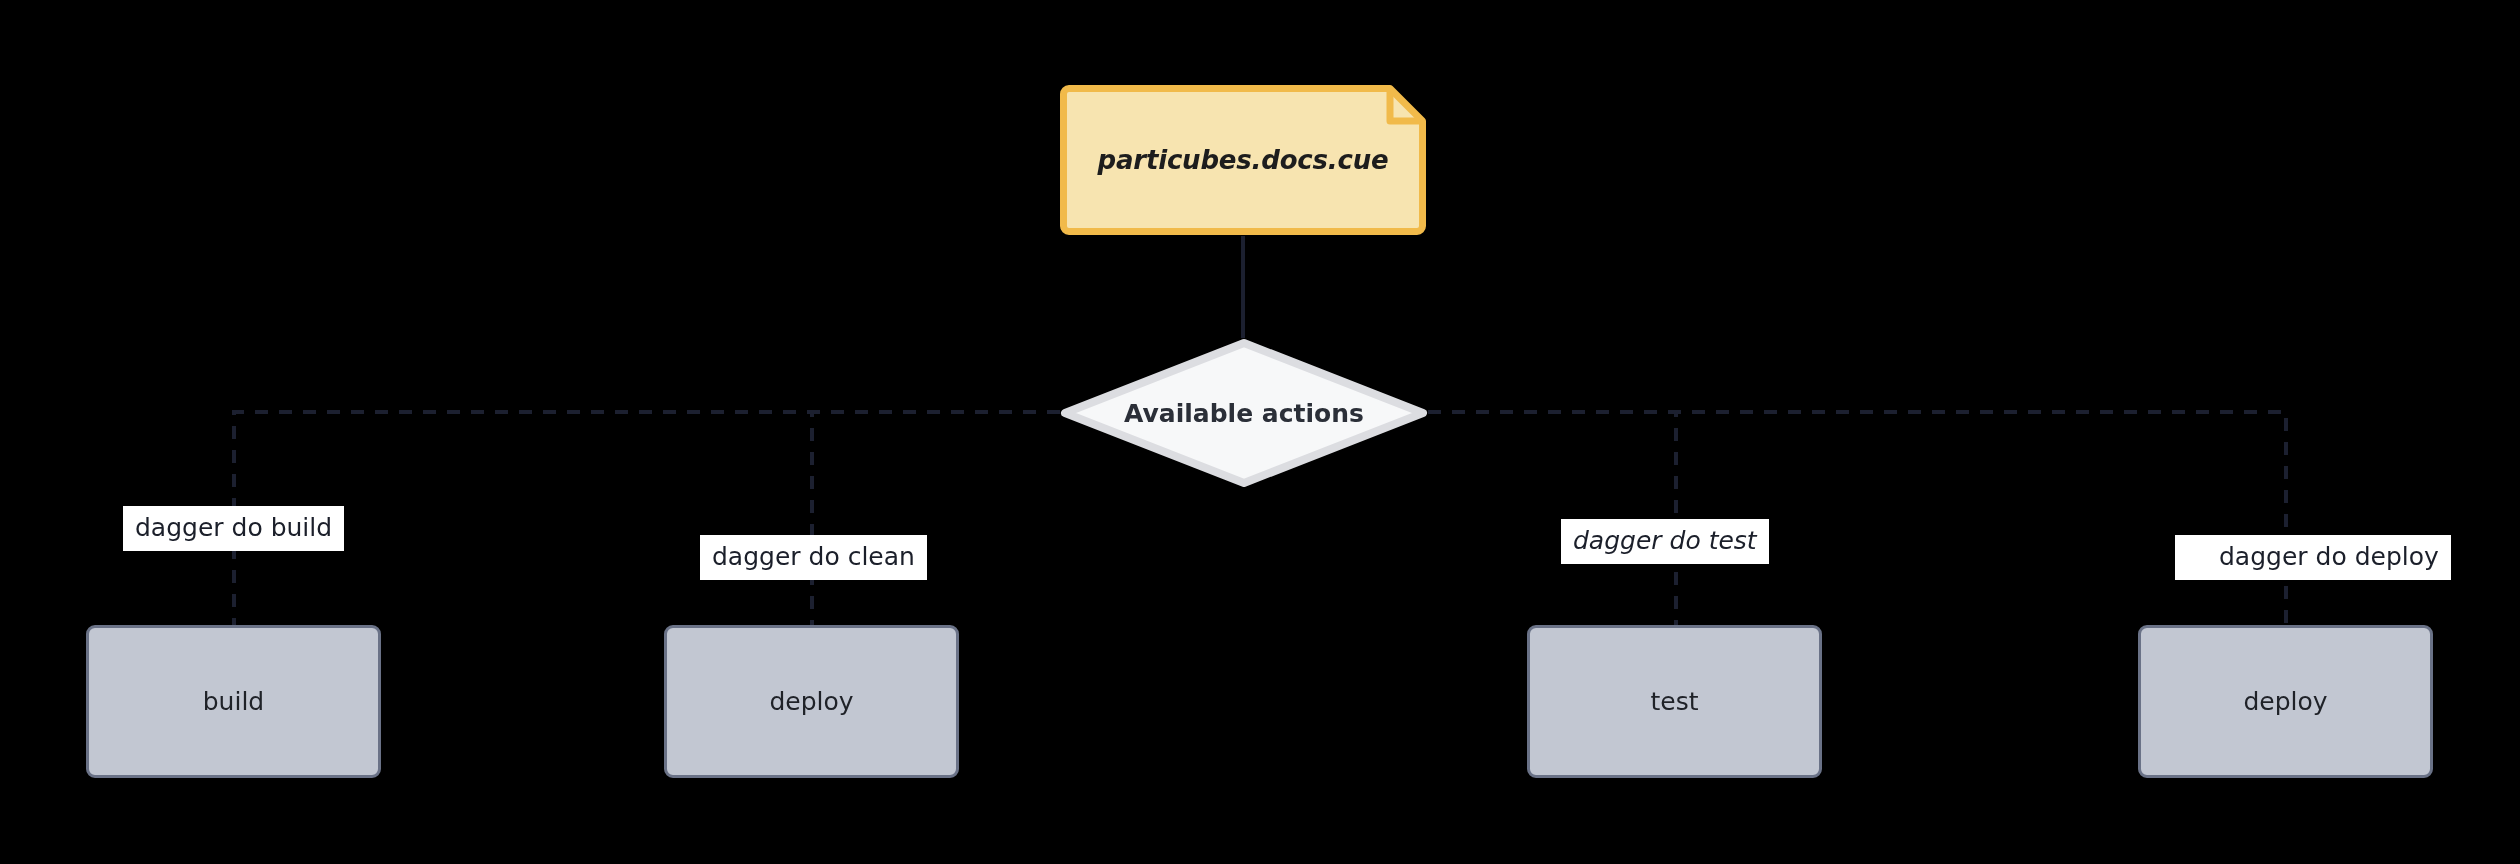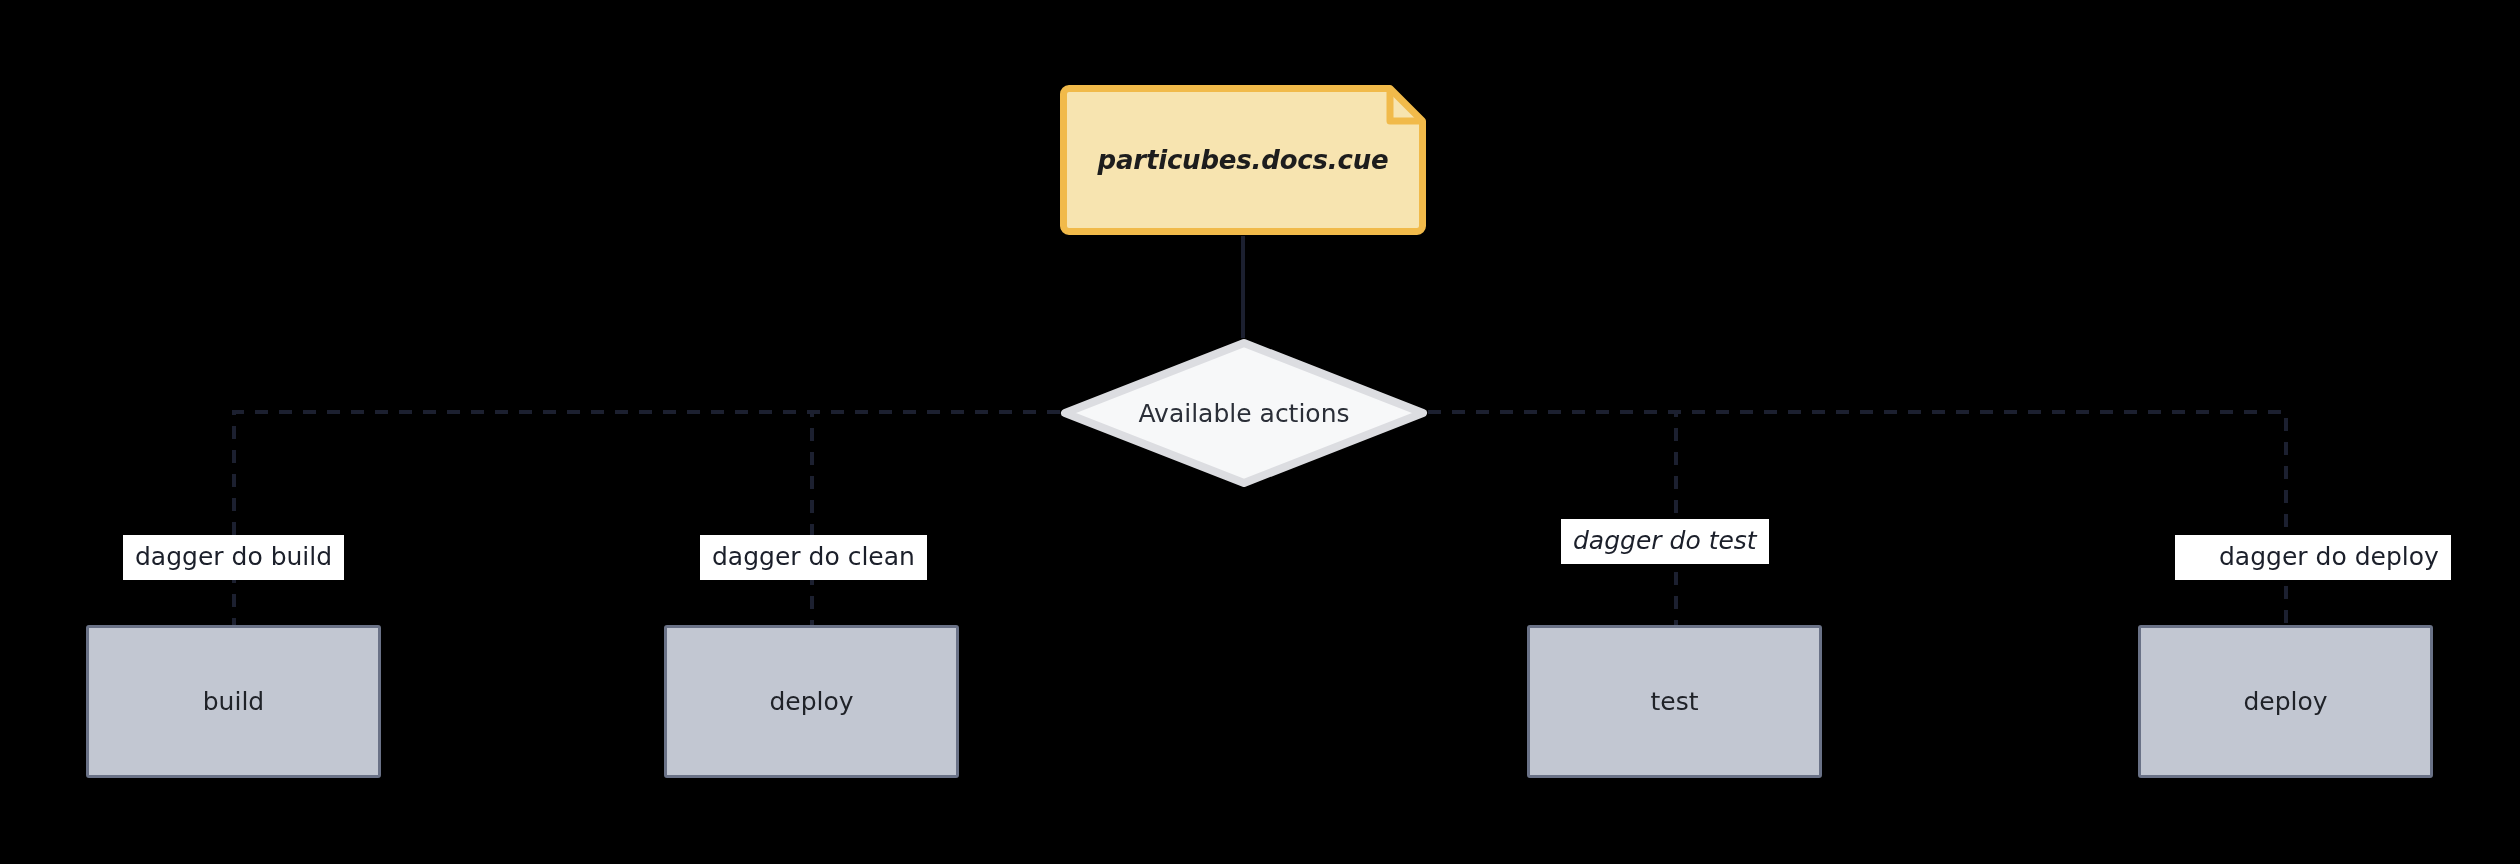--- a/index.html
+++ b/index.html
@@ -68,30 +68,31 @@
     left: 0;
     top: 0;
     width: 368px;
     height: 150px;
     display: flex;
     align-items: center;
     justify-content: center;
     font-size: 25px;
     color: #2b2f38;
     white-space: nowrap;
+    font-weight: bold;
   }
 
   
   .pnode {
     position: absolute;
     box-sizing: border-box;
     height: 153px;
     background: #c2c7d2;
     border: 3px solid #6a7287;
-    border-radius: 3px;
+    border-radius: 9px;
     display: flex;
     align-items: center;
     justify-content: center;
   }
   .pnode-label {
     font-size: 25px;
     color: #1f2228;
     white-space: nowrap;
   }
 
@@ -148,21 +149,21 @@
   </div>
 
   <div class="pnode" style="left:1527px; top:625px; width:295px;">
     <span class="pnode-label">test</span>
   </div>
 
   <div class="pnode" style="left:2138px; top:625px; width:295px;justify-content:center;">
     <span class="pnode-label">deploy</span>
   </div>
 
-  <div class="elabel" style="left:123px; top:535px;">dagger do build</div>
+  <div class="elabel" style="left:123px; top:506px;">dagger do build</div>
 
   <div class="elabel" style="left:700px; top:535px;">dagger do clean</div>
 
   <div class="elabel" style="left:1561px; top:519px;font-style:italic;">dagger do test</div>
 
   <div class="elabel" style="left:2175px; top:535px;padding-left:44px;">dagger do deploy</div>
 
 </div>
 
 </body></html>

